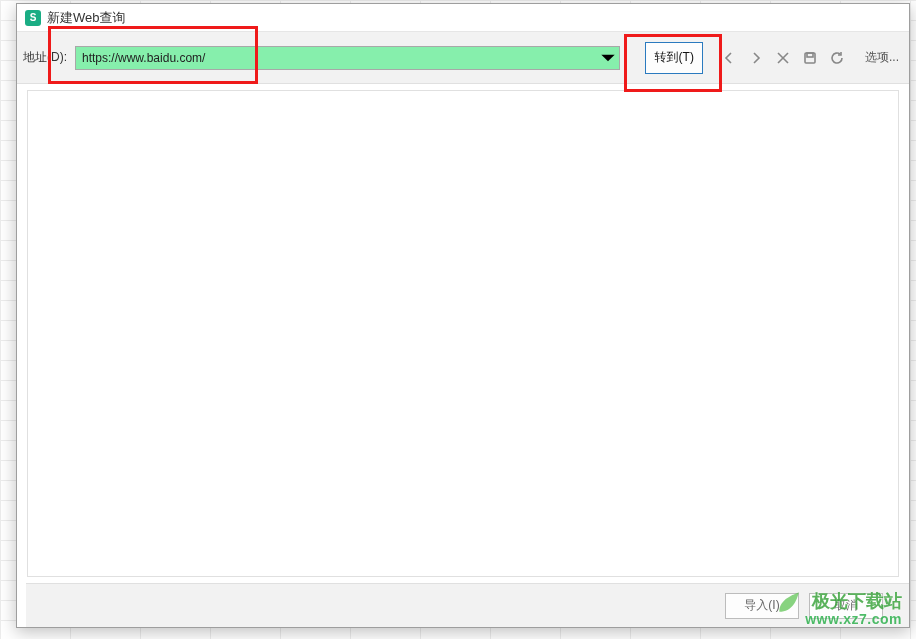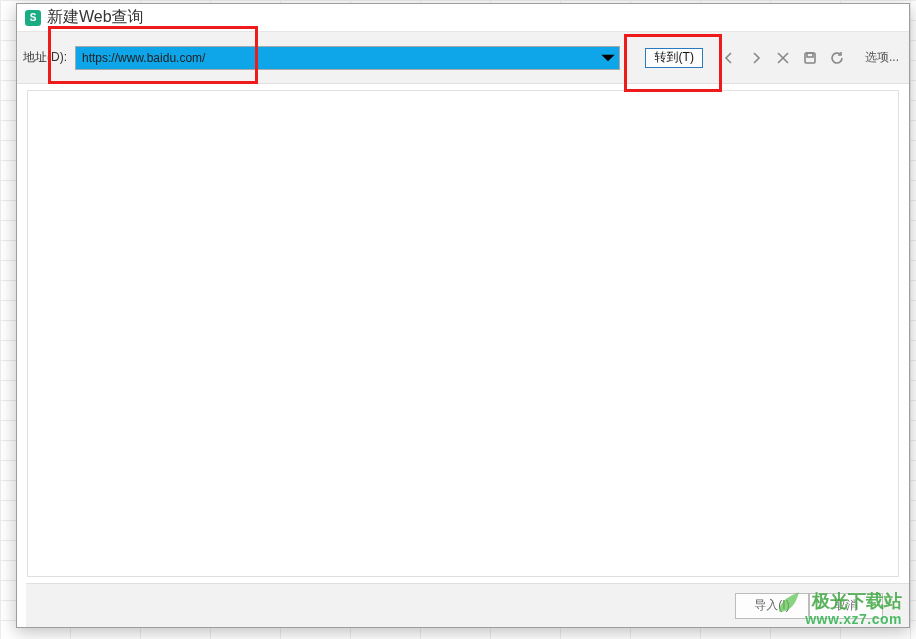--- a/index.html
+++ b/index.html
@@ -49,21 +49,21 @@
       border-bottom: 1px solid #e6e6e6;
     }
     .app-icon {
       width:16px; height:16px;
       background:#1aad84;
       border-radius:3px;
       display:flex; align-items:center; justify-content:center;
       color:#fff; font-weight:bold; font-size:10px;
       margin-right:6px;
     }
-    .titlebar-title { flex:1; color:#333; font-size:16px; }
+    .titlebar-title { flex:1; color:#333; font-size:13px; }
     .titlebar-close {
       width:36px; height:22px;
       display:flex; align-items:center; justify-content:center;
       color:#333; font-size:14px;
       cursor:pointer;
     }
 
     .toolbar {
       height: 52px;
       background:#f2f2f2;
@@ -79,37 +79,37 @@
       position:relative;
       flex: 0 0 545px;
       height:24px;
       display:flex;
       align-items:center;
     }
     .addr-input {
       width:100%;
       height:24px;
       border:1px solid #a8a8a8;
-      background:#0ea5e9;
+      background:#86efac;
       padding: 2px 24px 2px 6px;
       font-size:12px;
       color:#222;
       outline:none;
     }
     .addr-dd {
       position:absolute;
       right:2px; top:2px;
       width:20px; height:20px;
       display:flex; align-items:center; justify-content:center;
       color:#666;
       cursor:pointer;
       font-size:10px;
     }
     .go-btn {
-      height:20px;
+      height:32px;
       min-width:58px;
       border:1px solid #2a7abf;
       background:#fdfdfd;
       color:#111;
       font-size:12px;
       padding:0 6px;
       cursor:pointer;
       display:flex; align-items:center; justify-content:center;
     }
     .icon-btn {
@@ -135,20 +135,21 @@
     }
 
     .footer {
       height:44px;
       background:#f2f2f2;
       border-top:1px solid #e0e0e0;
       display:flex;
       align-items:center;
       justify-content:flex-end;
       padding:0 26px;
+      gap:10px;
       margin-left:9px;
     }
     .footer-btn {
       height:26px;
       min-width:74px;
       border:1px solid #bcbcbc;
       background:#fdfdfd;
       color:#666;
       font-size:12px;
       cursor:pointer;

